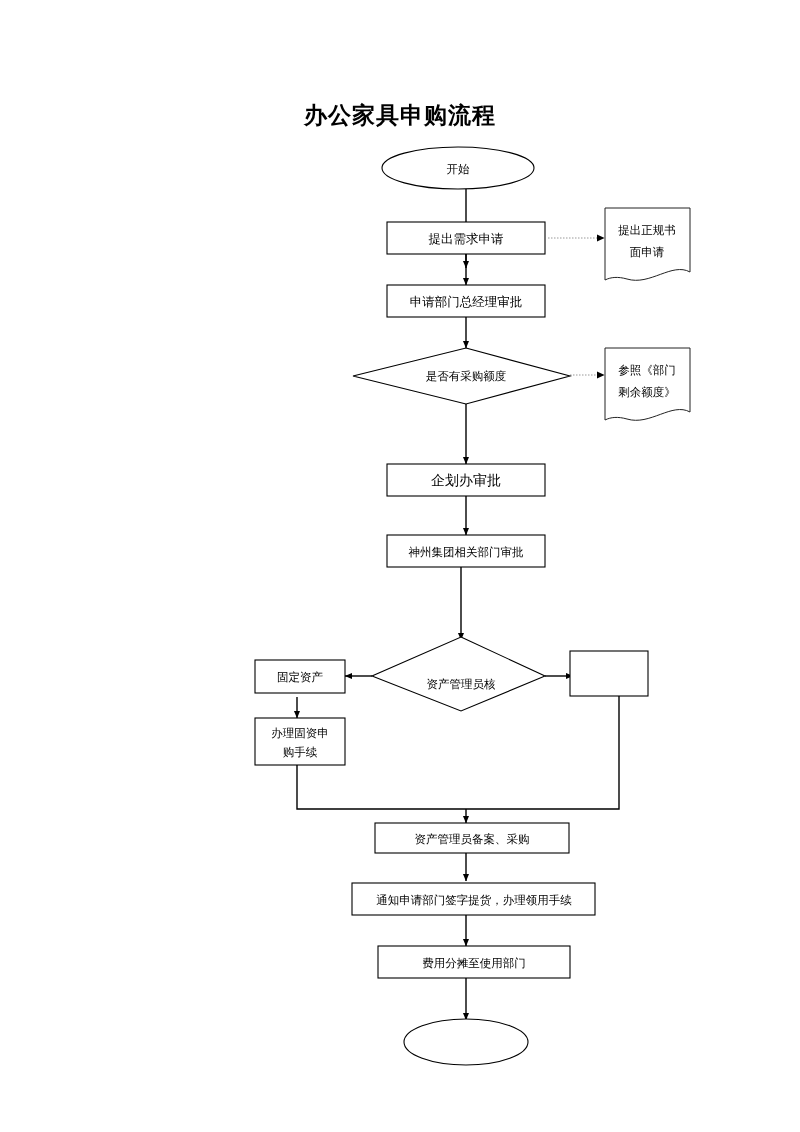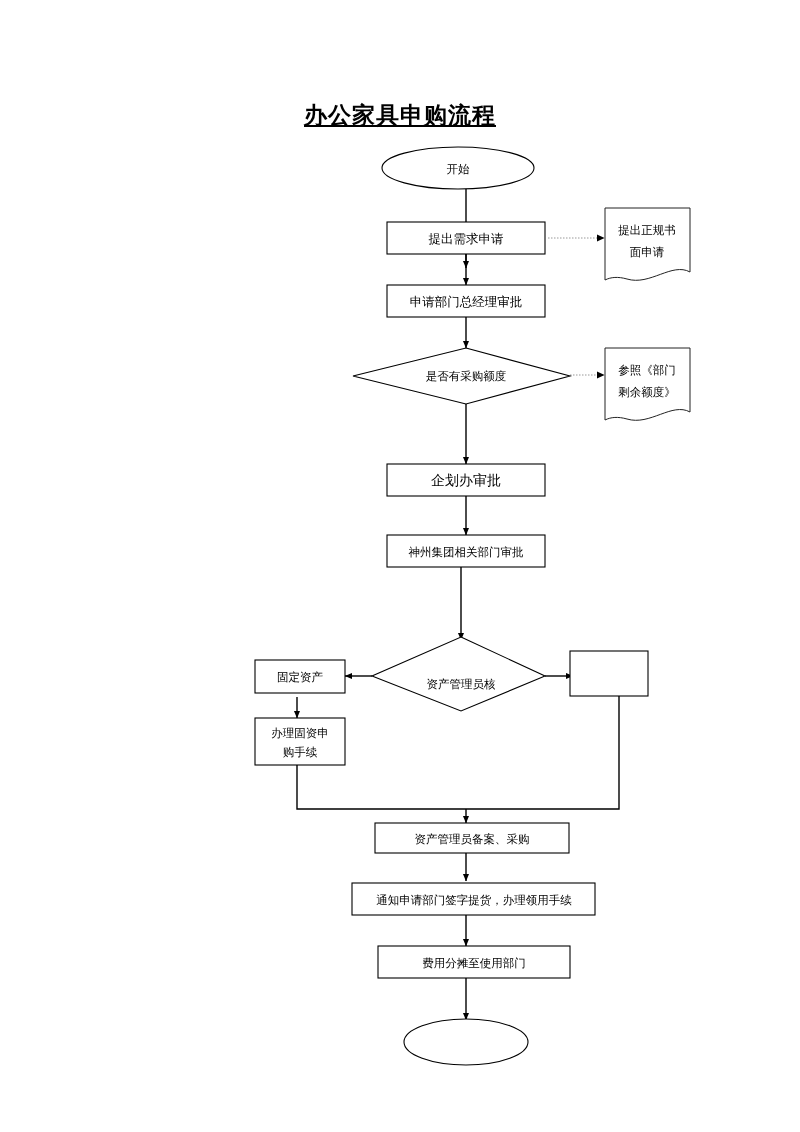--- a/index.html
+++ b/index.html
@@ -25,21 +25,20 @@
     position: absolute;
     left: 0;
     top: 100px;
     width: 800px;
     text-align: center;
     font-size: 23px;
     font-weight: bold;
     color: #000000;
     letter-spacing: 1px;
     font-family: "DejaVu Serif", "Liberation Serif", serif;
-    text-decoration: underline;
   }
   svg { display: block; }
   .shape-stroke {
     fill: #ffffff;
     stroke: #000000;
     stroke-width: 1.1;
   }
   .shape-stroke-thin {
     fill: #ffffff;
     stroke: #222222;

